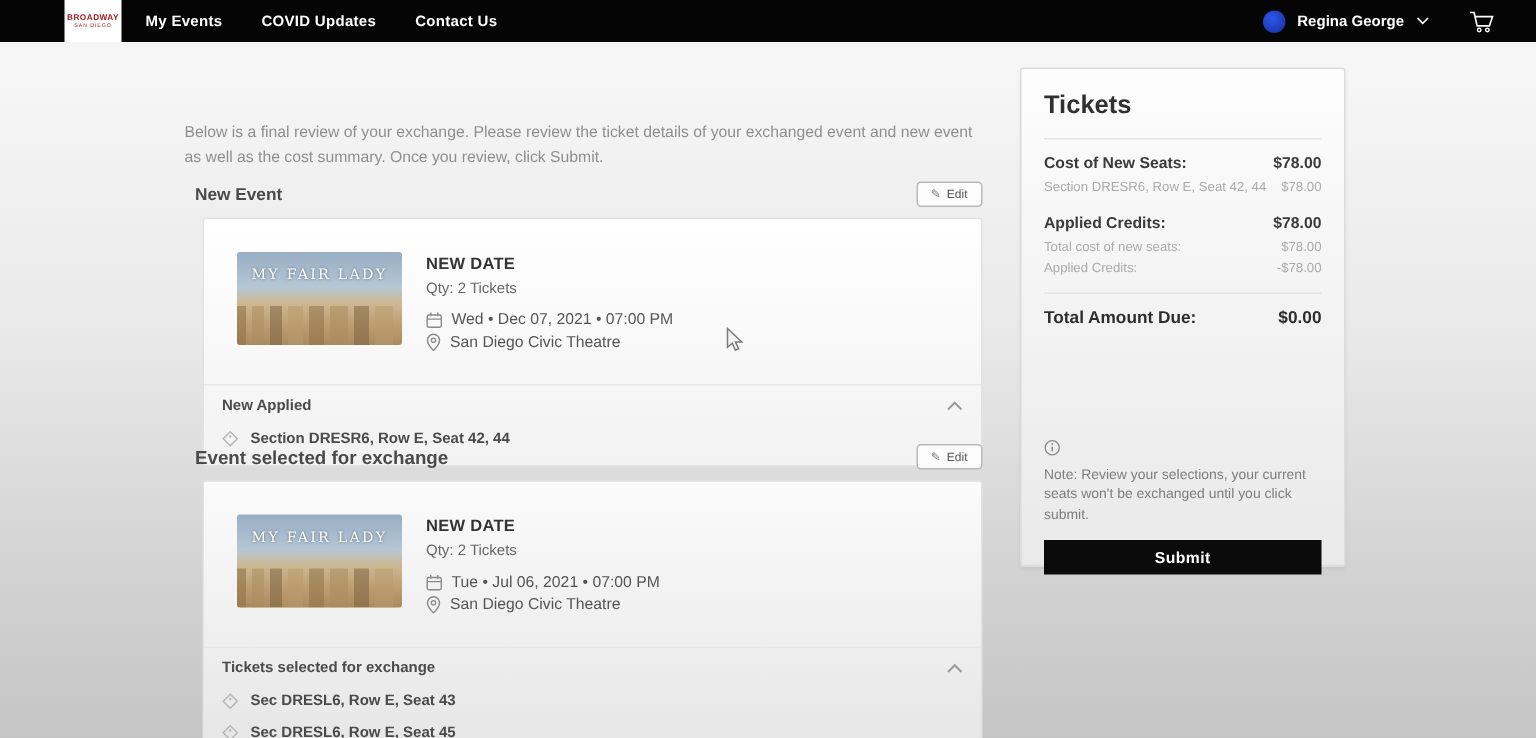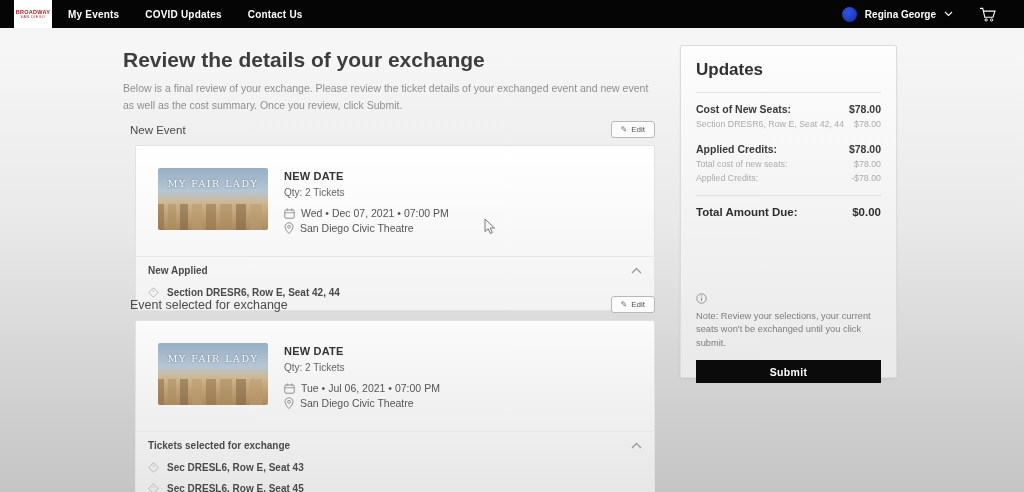--- a/index.html
+++ b/index.html
@@ -6,42 +6,42 @@
   html,body { width:1024px; height:492px; overflow:hidden; }
   body {
     font-family:"Liberation Sans", sans-serif;
     background:linear-gradient(180deg,#f4f4f4 0%,#f6f6f6 10%,#e9e9e9 45%,#d2d2d2 78%,#c5c5c5 100%);
     position:relative;
     color:#3a3a3a;
   }
   
   .navbar {
     height:28px; background:#050505; display:flex; align-items:center;
-    padding:0 28px 0 14px; position:relative; z-index:5;
+    padding:0 28px 0 43px; position:relative; z-index:5;
   }
   .logo-box {
     width:38px; height:28px; background:#fff; display:flex; flex-direction:column;
     align-items:center; justify-content:center; margin-right:16px; cursor:pointer;
   }
   .logo-line1 { color:#a01d22; font-size:5.5px; font-weight:bold; letter-spacing:.3px; line-height:1.2; }
   .logo-line2 { color:#a01d22; font-size:3.5px; letter-spacing:.6px; line-height:1.2; }
   .nav-link { color:#fff; font-size:10px; font-weight:bold; margin-right:26px; cursor:pointer; letter-spacing:.2px; }
   .nav-right { margin-left:auto; display:flex; align-items:center; gap:8px; }
   .avatar { width:15px; height:15px; border-radius:50%; background:radial-gradient(circle at 40% 35%, #2d56e8, #132e9e); }
   .user-name { color:#fff; font-size:10px; font-weight:bold; }
   .user-chevron { display:flex; align-items:center; margin-right:18px; cursor:pointer; }
   .cart { display:flex; align-items:center; cursor:pointer; }
   
   .main { position:absolute; top:28px; left:0; right:0; bottom:0; }
   .page-title { position:absolute; left:123px; top:20px; font-size:21px; font-weight:bold; color:#3d3d3d; }
   .page-subtitle { position:absolute; left:123px; top:52px; width:535px; font-size:10.5px; line-height:1.6; color:#8f8f8f; }
   .section-header { position:absolute; left:130px; width:525px; display:flex; align-items:center; justify-content:space-between; }
   .section-header.h1 { top:93px; }
   .section-header.h2 { top:268px; }
-  .section-title { font-size:11.5px; font-weight:normal; color:#4a4a4a; }
+  .section-title { font-size:11.5px; font-weight:bold; color:#4a4a4a; }
   .section-title.big { font-size:12.5px; }
   .edit-btn {
     display:flex; align-items:center; gap:4px; background:#fcfcfc; border:1px solid #b9b9b9;
     border-radius:3px; font-size:8px; color:#555; padding:3px 9px; cursor:pointer;
   }
   .edit-btn .pencil { font-size:8px; color:#777; }
   
   .card { position:absolute; left:135px; width:520px; border:1px solid #e2e2e2; border-radius:2px; }
   .card.c1 { top:117px; background:linear-gradient(180deg,#ffffff,#f2f2f2); }
   .card.c2 { top:292px; background:linear-gradient(180deg,#fbfbfb,#e5e5e5); }
@@ -127,21 +127,20 @@
           <path d="M1 2h4l3 13h12l3-9H6" fill="none" stroke="#fff" stroke-width="1.6"></path>
           <circle cx="10" cy="19" r="1.7" fill="none" stroke="#fff" stroke-width="1.4"></circle>
           <circle cx="18" cy="19" r="1.7" fill="none" stroke="#fff" stroke-width="1.4"></circle>
         </svg>
     </span>
   </div>
 </div>
 
 <div class="main">
 
-  <div class="page-title">Review the details of your exchange</div>
   <div class="page-subtitle">Below is a final review of your exchange. Please review the ticket details of your exchanged event and new event as well as the cost summary. Once you review, click Submit.</div>
 
   <div class="section-header h1">
     <span class="section-title">New Event</span>
     <span class="edit-btn">
       <span class="pencil">✎</span>
       <span>Edit</span>
     </span>
   </div>
 
@@ -240,21 +239,21 @@
     <div class="ticket-row">
       <svg class="ic" width="11" height="11" viewBox="0 0 14 14">
           <path d="M7 1 L13 7 L7 13 L1 7 Z" fill="none" stroke="#b5b5b5" stroke-width="1.2"></path>
           <circle cx="7" cy="5" r="1" fill="#b5b5b5"></circle>
         </svg>
       <span>Sec DRESL6, Row E, Seat 45</span>
     </div>
   </div>
 
   <div class="summary">
-    <div class="summary-title">Updates</div>
+    <div class="summary-title">Tickets</div>
     <hr class="sum-divider">
     <div class="sum-row main-row">
       <span>Cost of New Seats:</span>
       <span>$78.00</span>
     </div>
     <div class="sum-row sub-row">
       <span>Section DRESR6, Row E, Seat 42, 44</span>
       <span>$78.00</span>
     </div>
     <div class="sum-gap"></div>

